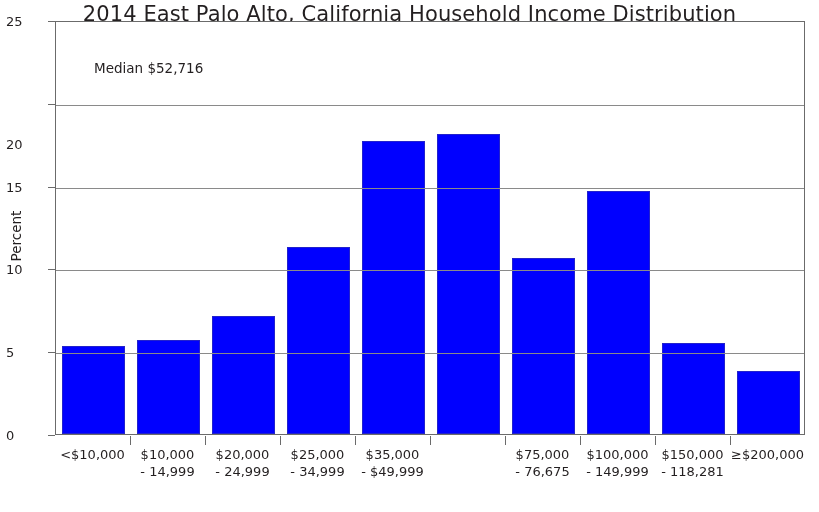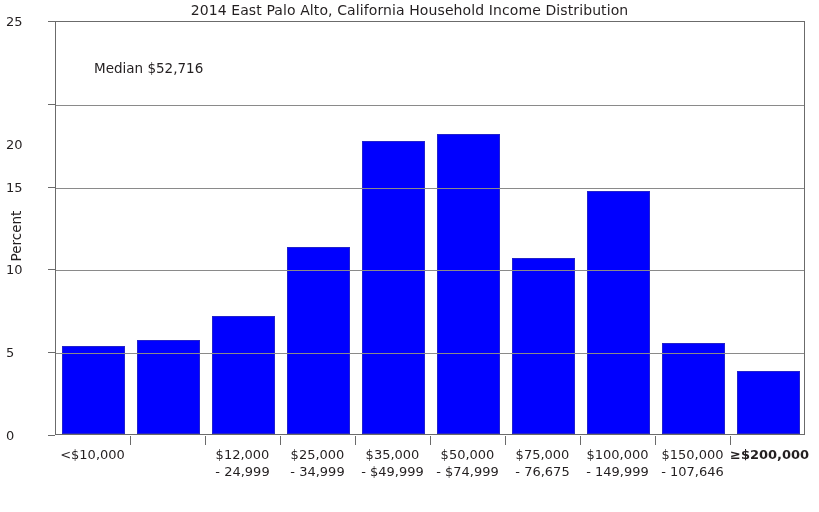--- a/index.html
+++ b/index.html
@@ -21,21 +21,21 @@
     inset: 0;
   }
 
   
   .chart-title {
     position: absolute;
     left: 0;
     top: 2px;
     width: 819px;
     text-align: center;
-    font-size: 14px;
+    font-size: 21px;
     color: #231f20;
     letter-spacing: 0.1px;
     white-space: nowrap;
   }
 
   
   .plot-area {
     position: absolute;
     left: 55px;
     top: 21px;
@@ -187,29 +187,29 @@
 
 
 <div class="y-tick-mark" style="top: 435px;"></div>
     <div class="y-tick-mark" style="top: 352.2px;"></div>
     <div class="y-tick-mark" style="top: 269.4px;"></div>
     <div class="y-tick-mark" style="top: 186.6px;"></div>
     <div class="y-tick-mark" style="top: 103.8px;"></div>
     <div class="y-tick-mark" style="top: 21px;"></div>
     <div class="x-tick-label" style="left: 55px; width: 75px;"><span>&lt;$10,000</span></div>
     <div class="x-tick-mark" style="left: 130px;"></div>
+    <div class="x-tick-label" style="left: 130px; width: 75px;"><span>$10,000</span><span class="l2">- 14,999</span></div>
     <div class="x-tick-mark" style="left: 205px;"></div>
-    <div class="x-tick-label" style="left: 205px; width: 75px;"><span>$12,000</span><span class="l2">- 24,999</span></div>
+    <div class="x-tick-label" style="left: 205px; width: 75px;"><span>$20,000</span><span class="l2">- 24,999</span></div>
     <div class="x-tick-mark" style="left: 280px;"></div>
     <div class="x-tick-label" style="left: 280px; width: 75px;"><span>$25,000</span><span class="l2">- 34,999</span></div>
     <div class="x-tick-mark" style="left: 355px;"></div>
     <div class="x-tick-label" style="left: 355px; width: 75px;"><span>$35,000</span><span class="l2">- $49,999</span></div>
     <div class="x-tick-mark" style="left: 430px;"></div>
-    <div class="x-tick-label" style="left: 430px; width: 75px;"><span>$50,000</span><span class="l2">- $74,999</span></div>
     <div class="x-tick-mark" style="left: 505px;"></div>
     <div class="x-tick-label" style="left: 505px; width: 75px;"><span>$75,000</span><span class="l2">- 76,675</span></div>
     <div class="x-tick-mark" style="left: 580px;"></div>
     <div class="x-tick-label" style="left: 580px; width: 75px;"><span>$100,000</span><span class="l2">- 149,999</span></div>
     <div class="x-tick-mark" style="left: 655px;"></div>
-    <div class="x-tick-label" style="left: 655px; width: 75px;"><span>$150,000</span><span class="l2">- 107,646</span></div>
+    <div class="x-tick-label" style="left: 655px; width: 75px;"><span>$150,000</span><span class="l2">- 118,281</span></div>
     <div class="x-tick-mark" style="left: 730px;"></div>
-    <div class="x-tick-label" style="left: 730px; width: 75px; font-weight: bold;"><span>≥$200,000</span></div>
+    <div class="x-tick-label" style="left: 730px; width: 75px;"><span>≥$200,000</span></div>
   </div>
 
 </body></html>

